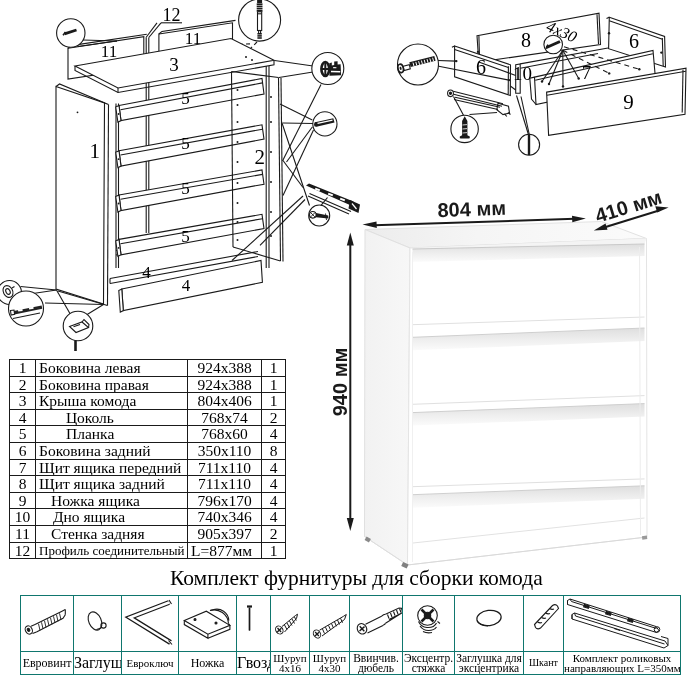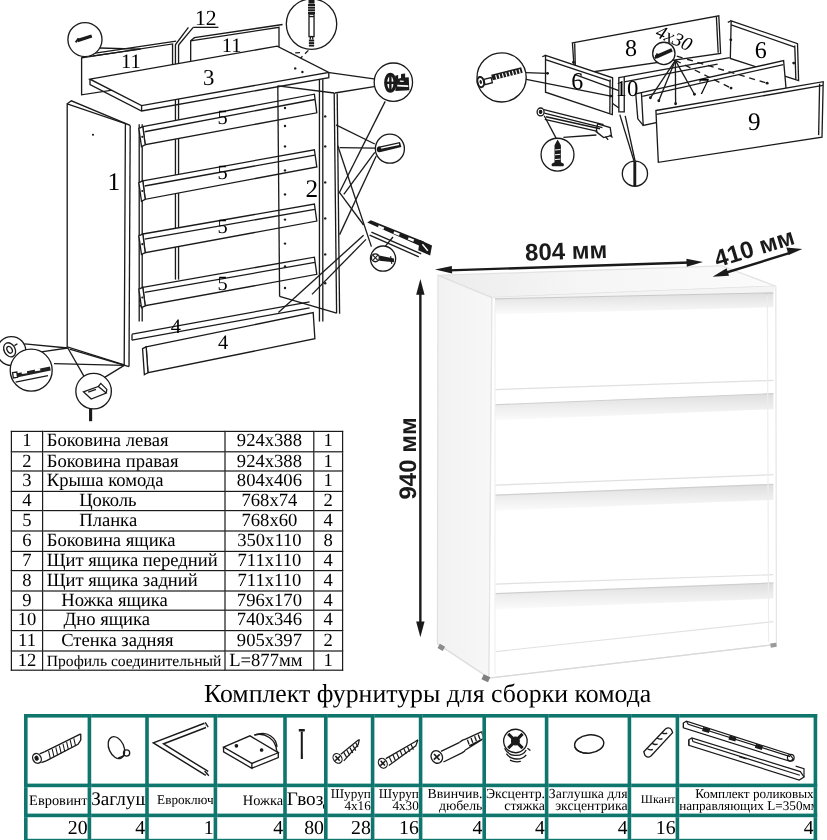--- a/index.html
+++ b/index.html
@@ -2,21 +2,21 @@
 <html><head>
 <meta charset="utf-8">
 <style>
 html,body{margin:0;padding:0}
 body{width:689px;height:700px;background:#fff;font-family:"Liberation Serif",serif;position:relative;overflow:hidden}
 .abs{position:absolute}
 #ptable{border-collapse:collapse;table-layout:fixed}
 #ptable td{border:1px solid #1a1a1a;padding:0 0 0 3px;font-size:15.5px;line-height:15.6px;white-space:nowrap;overflow:hidden;color:#000}
 #ptable td.c{text-align:center;padding:0}
 #htable{border-collapse:collapse;table-layout:fixed}
-#htable td{border:3px solid #0f766e;padding:0;text-align:right;vertical-align:middle;color:#000;overflow:hidden}
+#htable td{border:1px solid #0f766e;padding:0;text-align:center;vertical-align:middle;color:#000;overflow:hidden}
 #htable svg{display:block;margin:0 auto}
 #htable tr.icr td{height:55px}
 #htable tr.nmr td{height:21.5px}
 #htable td.nm{font-size:12px;line-height:10px;white-space:nowrap}
 #htable td.qt{font-size:16.5px;height:18.5px;line-height:18px}
 #title{font-size:21.5px;color:#000;white-space:nowrap}
 </style>
 </head>
 <body>
 <svg class="abs" style="left:0;top:0" width="689" height="700" viewBox="0 0 689 700" fill="none">
@@ -401,21 +401,21 @@
         <td class="c">2</td>
       </tr>
 <tr style="height:16px">
         <td class="c">5</td>
         <td style="padding-left:30px">Планка</td>
         <td class="c">768x60</td>
         <td class="c">4</td>
       </tr>
 <tr style="height:16px">
         <td class="c">6</td>
-        <td>Боковина ящика</td>
+        <td>Боковина задний</td>
         <td class="c">350x110</td>
         <td class="c">8</td>
       </tr>
 <tr style="height:16px">
         <td class="c">7</td>
         <td>Щит ящика передний</td>
         <td class="c">711x110</td>
         <td class="c">4</td>
       </tr>
 <tr style="height:16px">
@@ -608,28 +608,14 @@
 <td class="nm">Ножка</td>
 <td class="nm" style="font-size:16px">Гвоздь</td>
 <td class="nm" style="font-size:11px">Шуруп<br>4x16</td>
 <td class="nm" style="font-size:11px">Шуруп<br>4x30</td>
 <td class="nm" style="font-size:11.5px">Ввинчив.<br>дюбель</td>
 <td class="nm" style="font-size:11.5px">Эксцентр.<br>стяжка</td>
 <td class="nm" style="font-size:11.5px">Заглушка для<br>эксцентрика</td>
 <td class="nm" style="font-size:10px">Шкант</td>
 <td class="nm" style="font-size:11px">Комплект роликовых<br>направляющих L=350мм</td>
 </tr>
-<tr>
-<td class="qt">20</td>
-        <td class="qt">4</td>
-        <td class="qt">1</td>
-        <td class="qt">4</td>
-        <td class="qt">80</td>
-        <td class="qt">28</td>
-        <td class="qt">16</td>
-        <td class="qt">4</td>
-        <td class="qt">4</td>
-        <td class="qt">4</td>
-        <td class="qt">16</td>
-        <td class="qt">4</td>
-</tr>
 </tbody>
   </table>
 
 </body></html>

